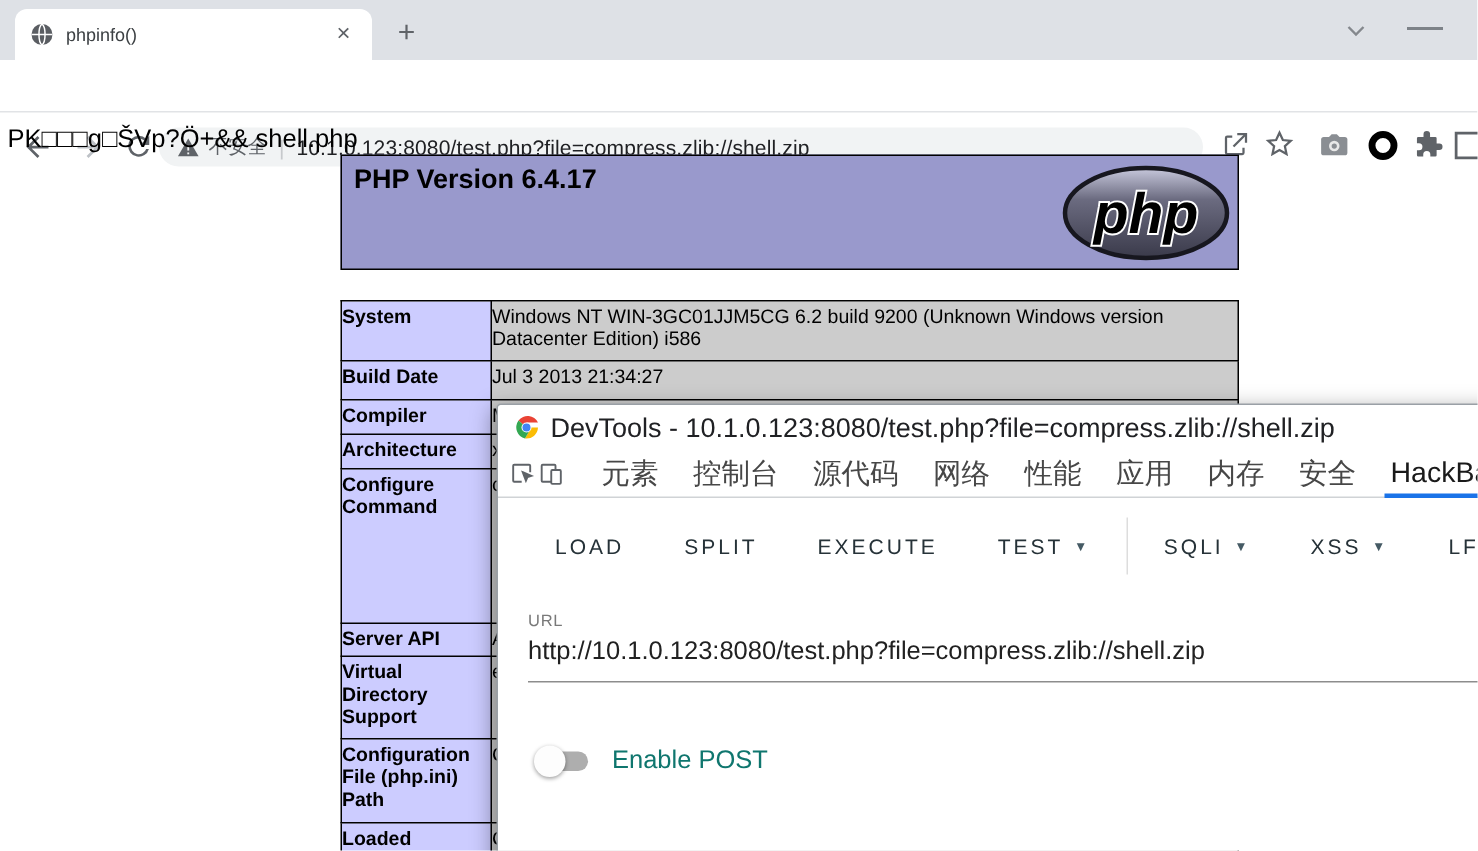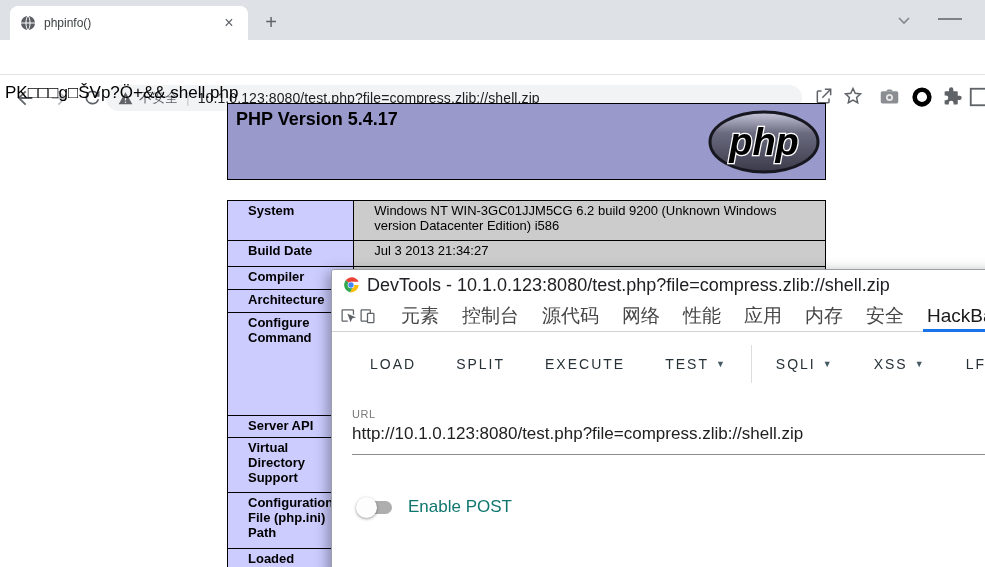--- a/index.html
+++ b/index.html
@@ -26,21 +26,21 @@
   .actionicon { position:absolute; top:46px; width:22px; height:22px; }
 
   
   .raw-output { position:absolute; left:5px; top:83px; font-size:17px; color:#000; }
 
   .phpinfo { position:absolute; left:227px; top:103px; width:599px; }
   .php-header { position:relative; height:77px; background:#9999cc; border:1px solid #000; }
   .php-header h1 { font-size:18px; font-weight:bold; color:#000; padding:5px 0 0 8px; }
   .php-logo { position:absolute; right:5px; top:6px; }
   .php-table { margin-top:20px; border-collapse:collapse; width:599px; font-size:13px; }
-  .php-table td { border:1px solid #000; padding:2px 20px; vertical-align:top; }
+  .php-table td { border:1px solid #000; padding:2px 0; vertical-align:top; }
   .php-table td.e { background:#ccccff; font-weight:bold; width:100px; color:#000; }
   .php-table td.v { background:#cccccc; color:#000; }
   tr.r-system td { height:40px; }
   tr.r-short td { height:23px; }
   tr.r-build td { height:26px; }
   tr.r-configure td { height:103px; }
   tr.r-sapi td { height:22px; }
   tr.r-vdir td { height:55px; }
   tr.r-cfgpath td { height:56px; }
   tr.r-loaded td { height:30px; }
@@ -163,21 +163,21 @@
     <svg width="22" height="22" viewBox="0 0 24 24">
         <rect x="3" y="3" width="18" height="18" fill="none" stroke="#5f6368" stroke-width="2"></rect>
       </svg>
   </div>
 </div>
 
 <div class="raw-output">PK□□□g□ŠVp?Ö+&amp;&amp; shell.php</div>
 
 <div class="phpinfo">
   <div class="php-header">
-    <h1>PHP Version 5.4.17</h1>
+    <h1>PHP Version 6.4.17</h1>
     <div class="php-logo">
       <svg width="112" height="64" viewBox="0 0 112 64">
         <defs>
           <linearGradient id="phpg" x1="0" y1="0" x2="0" y2="1">
             <stop offset="0" stop-color="#c8c9dd"></stop>
               <stop offset="0.35" stop-color="#6b6b80"></stop>
               <stop offset="1" stop-color="#3a3a4a"></stop>
           </linearGradient>
         </defs>
         <ellipse cx="56" cy="32" rx="54" ry="30" fill="url(#phpg)" stroke="#17171f" stroke-width="3"></ellipse>

